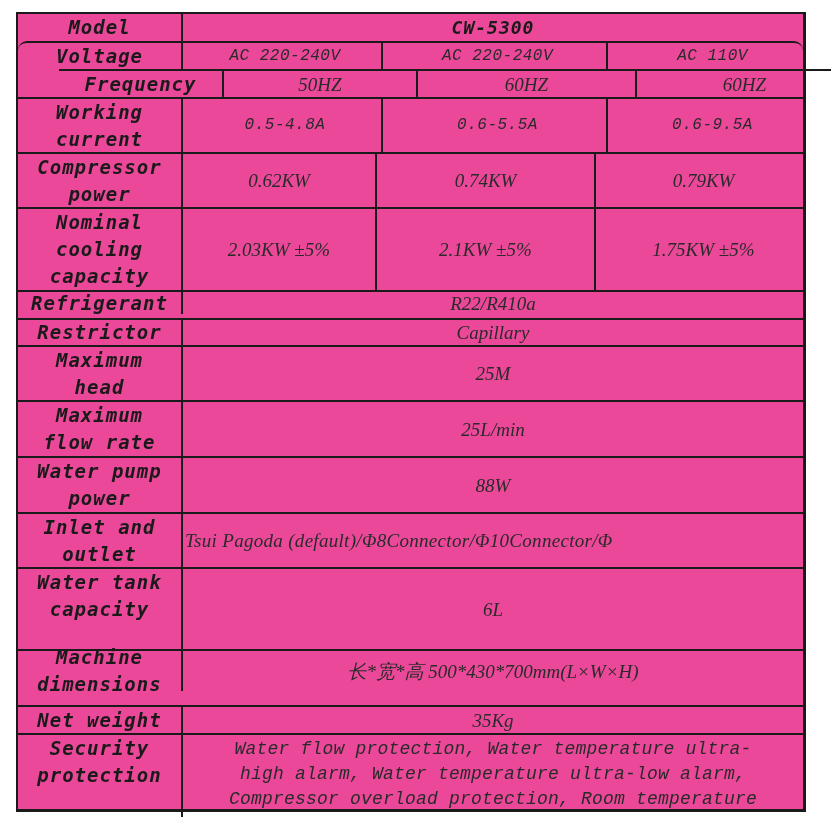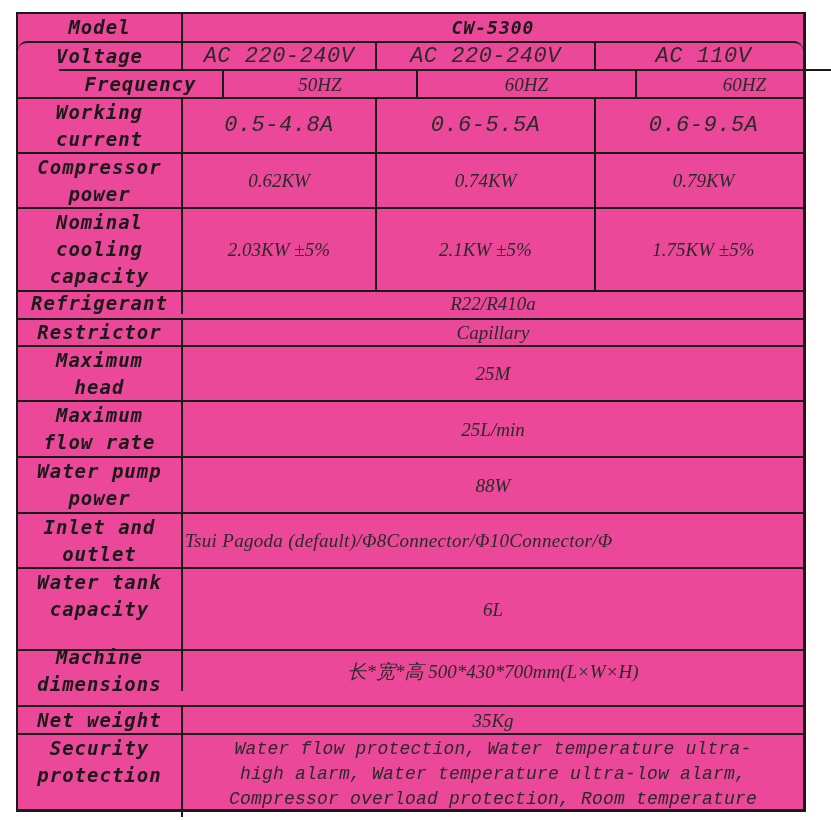--- a/index.html
+++ b/index.html
@@ -70,22 +70,23 @@
     font-size: 19px;
     color: #2a2a2a;
     line-height: 25px;
   }
   .cell.c1 { width: 194px; border-right: 2px solid #1a1a1a; }
   .cell.c2 { width: 219px; border-right: 2px solid #1a1a1a; }
   .cell.c3 { flex: 1; padding-left: 8px; }
   .cell.full { flex: 1; }
   .cell.mono {
     font-family: "Liberation Mono", "DejaVu Sans Mono", monospace;
-    font-size: 22px;
+    font-size: 16px;
     letter-spacing: 0.5px;
+    margin-left: 6px;
   }
   .cell.model {
     font-family: "DejaVu Sans Mono", "Liberation Mono", monospace;
     font-weight: bold;
     font-size: 18px;
     letter-spacing: 1px;
     color: #1a1a1a;
   }
   .cell.top { align-items: flex-start; }
   .cell.inlet {

